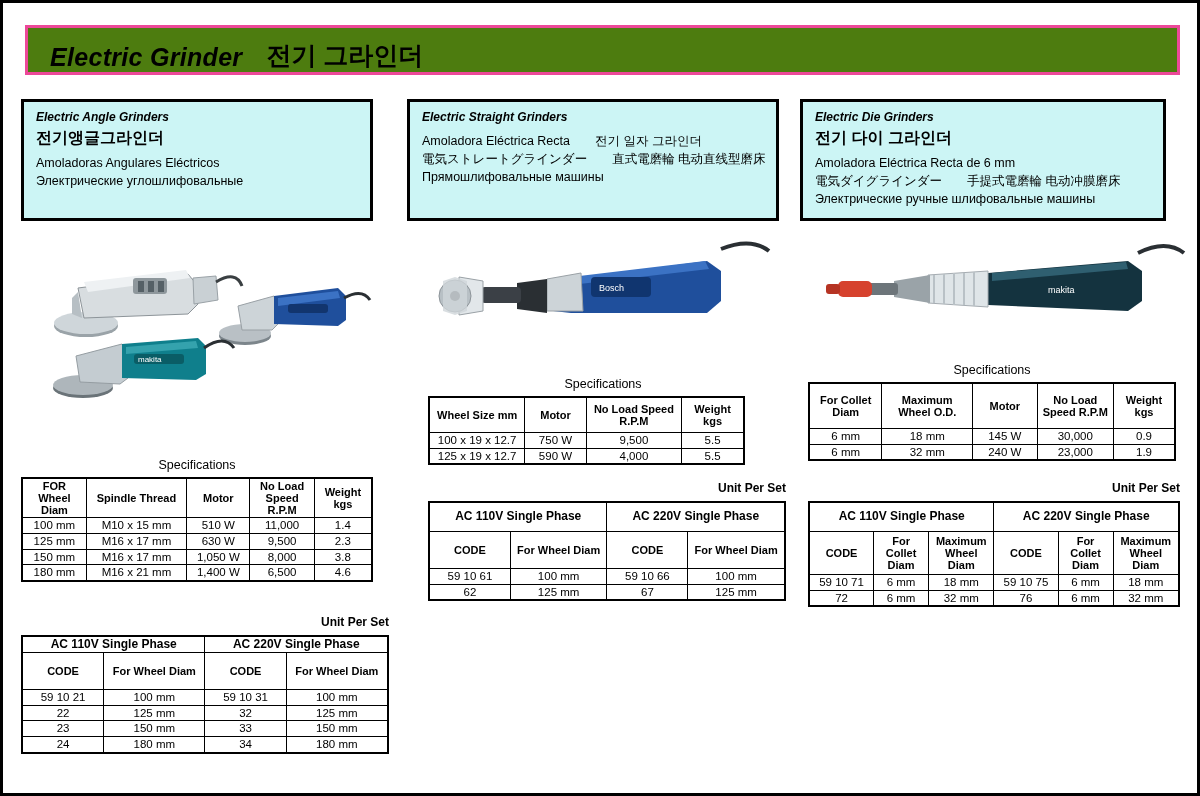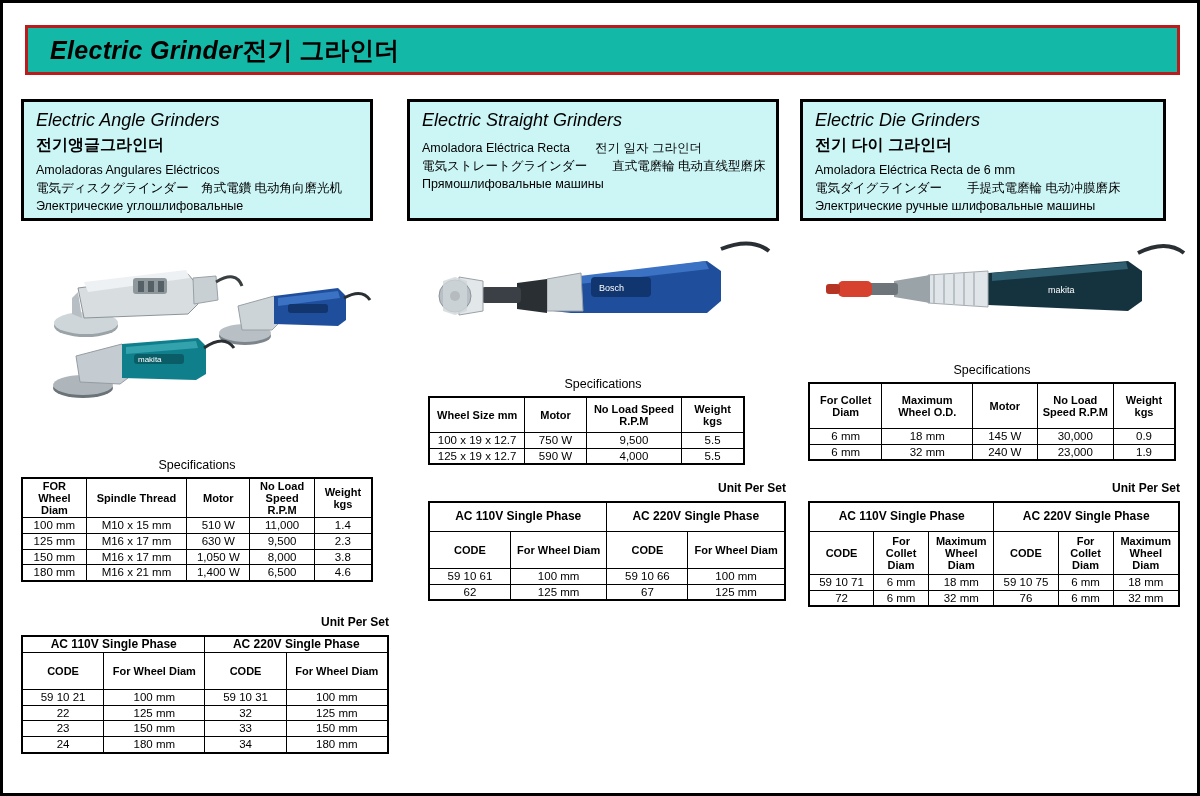--- a/index.html
+++ b/index.html
@@ -12,42 +12,42 @@
     overflow:hidden;
   }
   .page{
     position:absolute;inset:0;
     border:3px solid #000;
     box-sizing:border-box;
   }
   
   .banner{
     position:absolute;left:22px;top:22px;width:1155px;height:50px;
-    background:#14b8a6;
-    border:3px solid #b91c1c;
+    background:#4d7c0f;
+    border:3px solid #ec4899;
     box-sizing:border-box;
-    display:flex;align-items:center;
+    display:flex;align-items:flex-end;
   }
   .banner .en{
     font-style:italic;font-weight:bold;font-size:25px;
     margin-left:22px;letter-spacing:.3px;
   }
   .banner .ko{
-    font-size:25px;font-weight:bold;
+    font-size:25px;font-weight:bold;margin-left:24px;
   }
   
   .titlebox{
     position:absolute;
     background:#ccf5f5;
     border:3px solid #000;
     box-sizing:border-box;
     padding:8px 10px 6px 12px;
   }
   .titlebox .t-en{
-    font-style:italic;font-weight:normal;font-size:18px;margin-bottom:4px;
+    font-style:italic;font-weight:bold;font-size:12px;margin-bottom:4px;
   }
   .titlebox .t-ko{
     font-size:16px;font-weight:bold;margin-bottom:5px;
   }
   .titlebox .t-line{
     font-size:12.5px;line-height:1.45;white-space:nowrap;
   }
 
   #tb1{left:18px;top:96px;width:352px;height:122px;}
   #tb2{left:404px;top:96px;width:372px;height:122px;}
@@ -86,21 +86,20 @@
 
   <div class="banner">
     <span class="en">Electric Grinder</span>
     <span class="ko">전기 그라인더</span>
   </div>
 
   <div class="titlebox" id="tb1">
     <div class="t-en">Electric Angle Grinders</div>
     <div class="t-ko">전기앵글그라인더</div>
     <div class="t-line">Amoladoras Angulares Eléctricos</div>
-    <div class="t-line">電気ディスクグラインダー　角式電鑽 电动角向磨光机</div>
     <div class="t-line">Электрические углошлифовальные</div>
   </div>
 
   <div class="titlebox" id="tb2">
     <div class="t-en">Electric Straight Grinders</div>
     <div class="t-line" style="margin-top:8px">Amoladora Eléctrica Recta  전기 일자 그라인더</div>
     <div class="t-line">電気ストレートグラインダー　　直式電磨輪 电动直线型磨床</div>
     <div class="t-line">Прямошлифовальные машины</div>
   </div>
 

